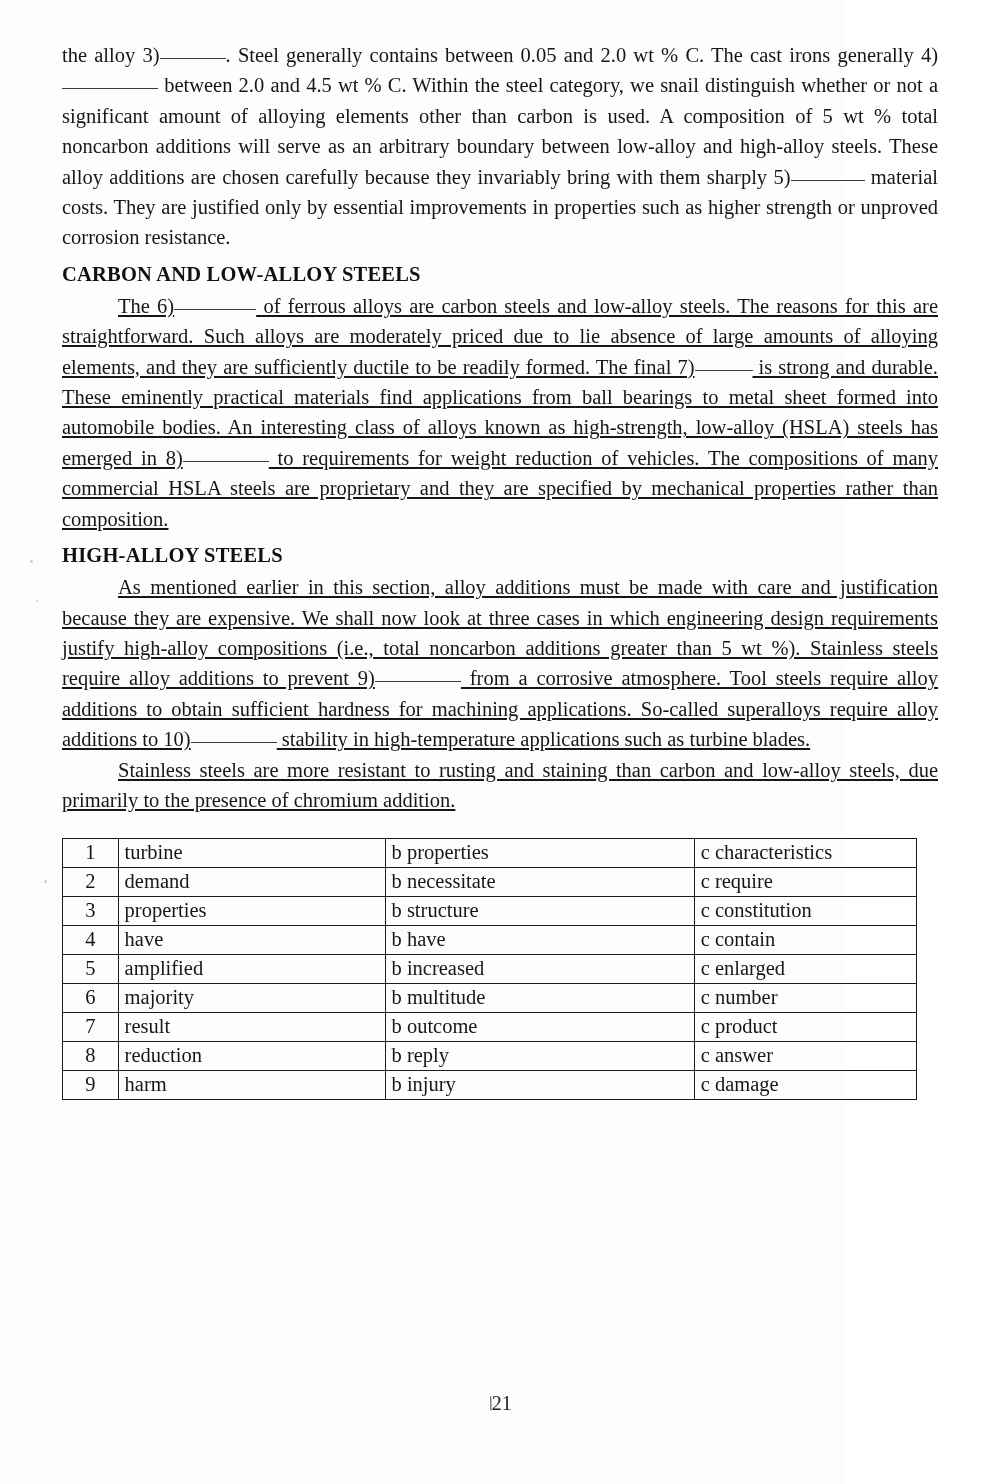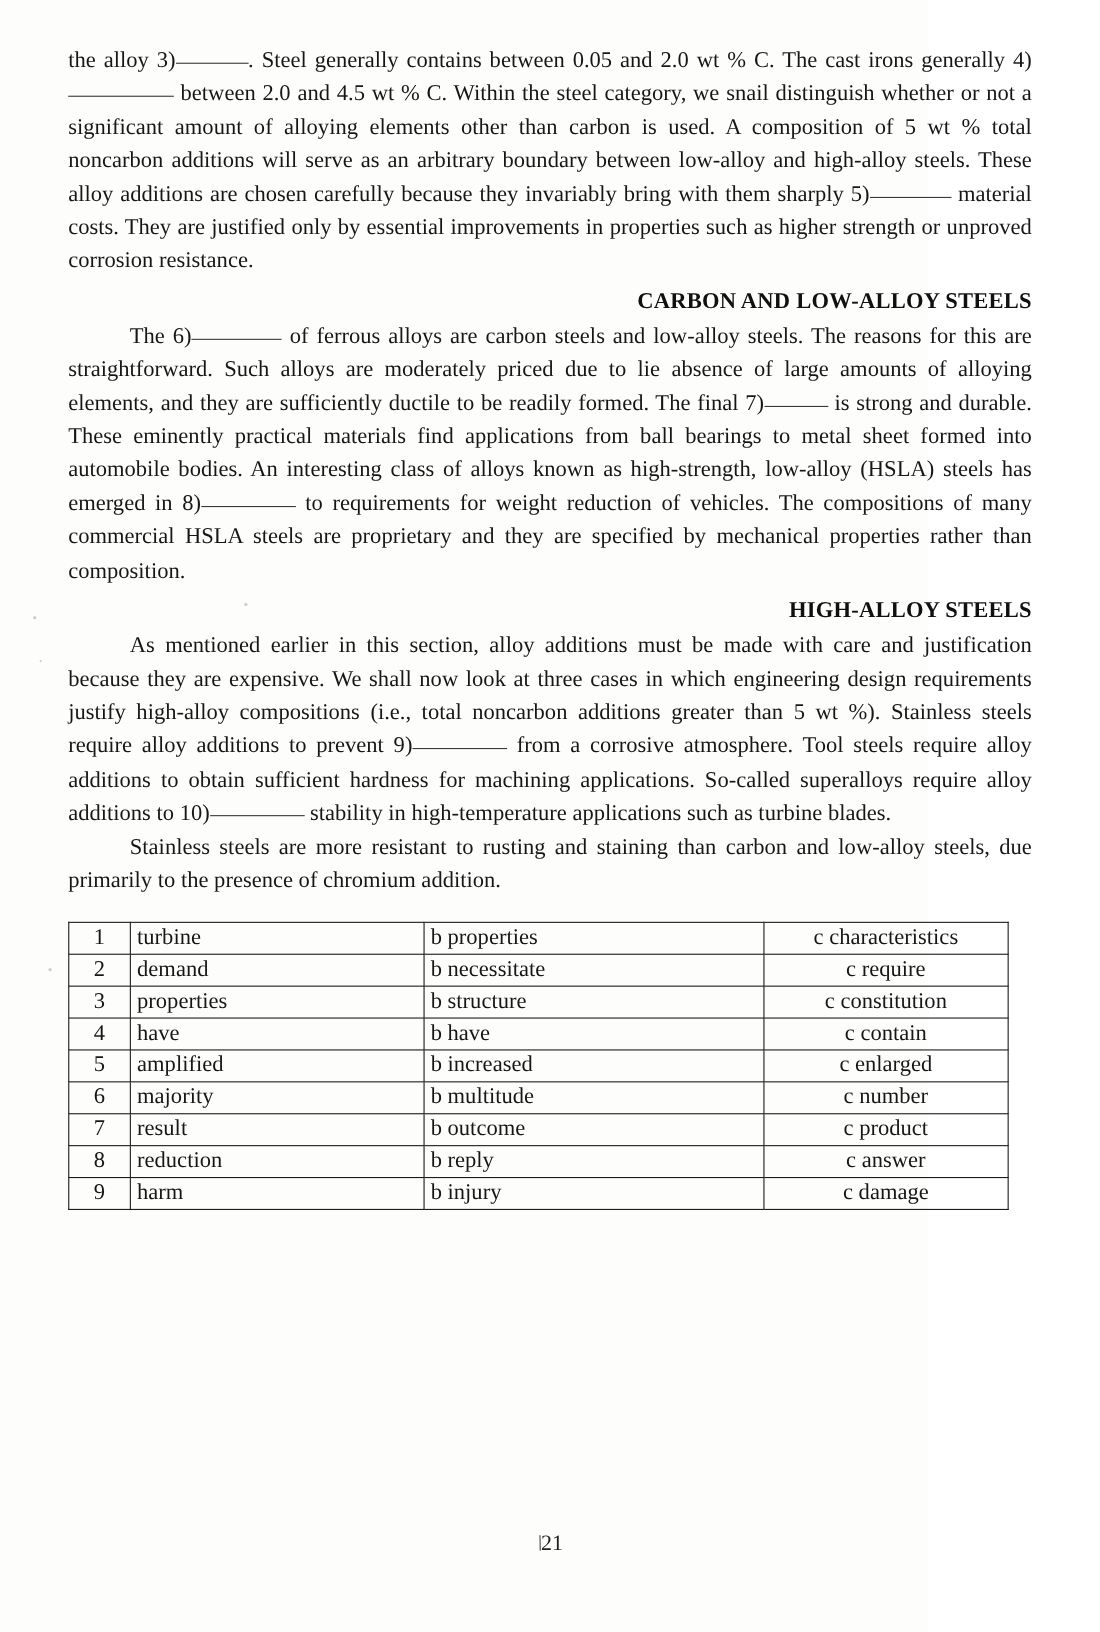--- a/index.html
+++ b/index.html
@@ -31,26 +31,27 @@
   p.para {
     margin: 0;
     font-size: 20.5px;
     line-height: 30.4px;
     text-align: justify;
     text-justify: inter-word;
     color: #161616;
   }
   p.para.indent {
     text-indent: 56px;
+    text-decoration: underline;
   }
   h2.heading {
     margin: 6px 0 2px 0;
     font-size: 20.5px;
     line-height: 30px;
-    text-align: right;
+    text-align: left;
     font-weight: bold;
     letter-spacing: 0.2px;
     color: #101010;
   }
   .blank {
     display: inline-block;
     border-bottom: 1px solid #3a3a3a;
     vertical-align: baseline;
     position: relative;
     top: -3px;
@@ -79,21 +80,21 @@
     vertical-align: middle;
   }
   td.num {
     width: 46px;
     text-align: center;
     padding-left: 0;
     padding-right: 0;
   }
   td.c1 { width: 272px; padding-left: 12px; }
   td.c2 { width: 318px; padding-left: 12px; }
-  td.c3 { width: 219px; padding-left: 12px; text-align: center; }
+  td.c3 { width: 219px; padding-left: 12px; }
 
   .page-number {
     position: absolute;
     left: 0;
     top: 1392px;
     width: 1000px;
     text-align: center;
     font-size: 20px;
     color: #1d1d1d;
   }

